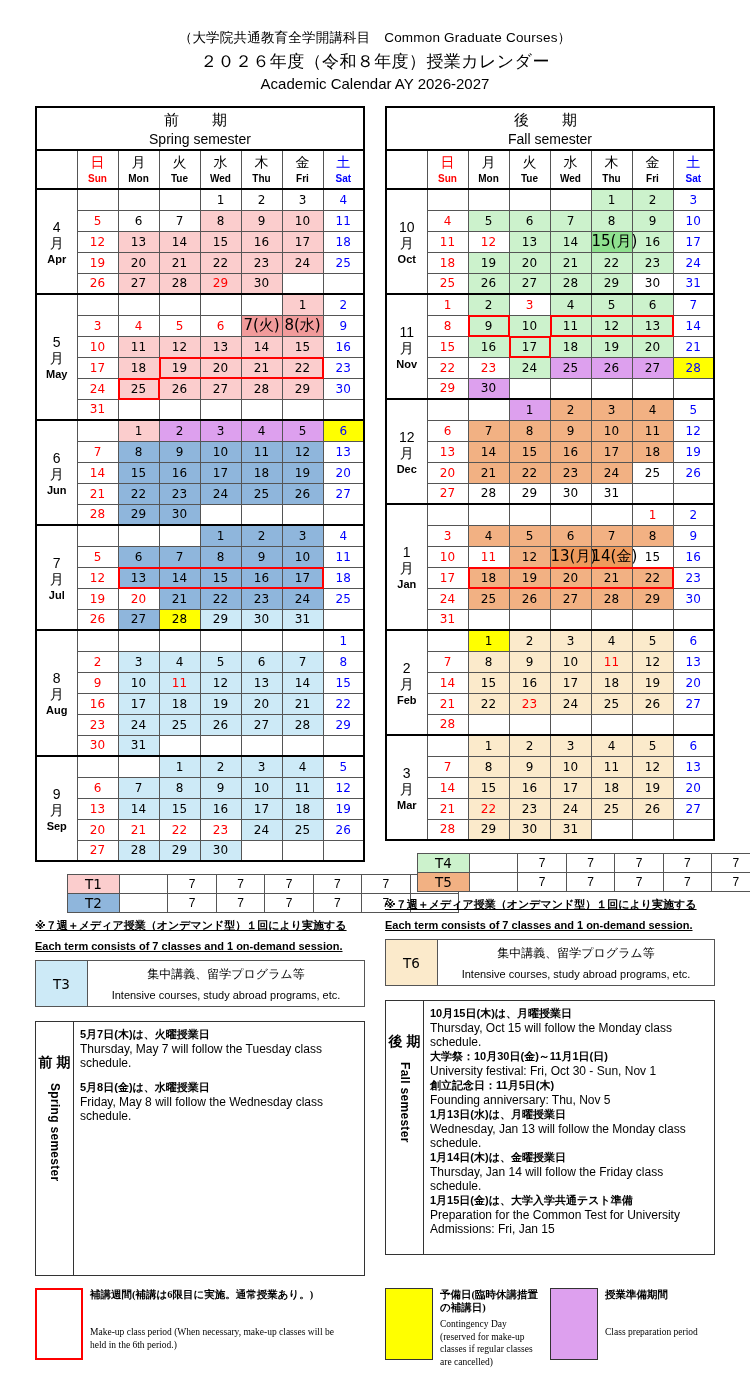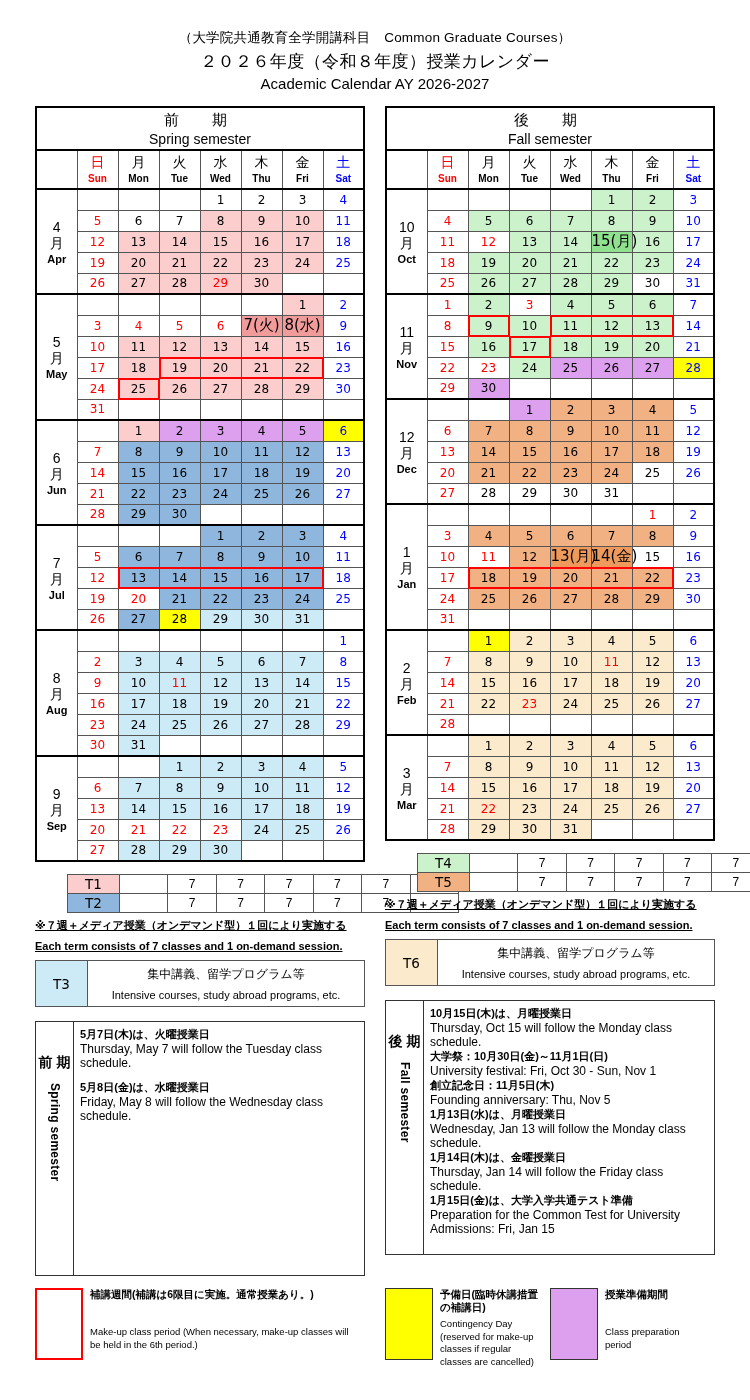--- a/index.html
+++ b/index.html
@@ -98,21 +98,21 @@
   .vl-rot { writing-mode:vertical-rl; font-size:12px; font-weight:bold;
             margin-top:10px; letter-spacing:.3px; }
   .vwrap { display:flex; flex-direction:column; align-items:center;
            justify-content:flex-start; height:245px; padding-top:28px; }
   td.nbody { padding:5px 6px; }
   .n-jp { font-size:11px; font-weight:bold; line-height:15px; }
   .n-en { font-size:12px; line-height:14px; }
   .n-gap { height:10px; }
 
   
-  .legend { display:flex; gap:36px; padding:0 35px; margin-top:12px; }
+  .legend { display:flex; gap:36px; padding:0 35px; margin-top:12px;font-family:Liberation Serif, serif; }
   .lg-col { width:330px; display:flex; }
   .sw-empty { width:48px; height:72px; border:2.5px solid #ff0000;
               background:#fff; flex:none; }
   .sw-yellow { width:48px; height:72px; border:1px solid #333;
                background:#ffff00; flex:none; }
   .sw-purple { width:48px; height:72px; border:1px solid #333;
                background:#dda0ee; flex:none; }
   .lg-txt { padding-left:7px; }
   .lg-jp { font-size:10.5px; font-weight:bold; line-height:13px; }
   .lg-en { font-size:9.5px; line-height:12.5px; margin-top:25px; }

